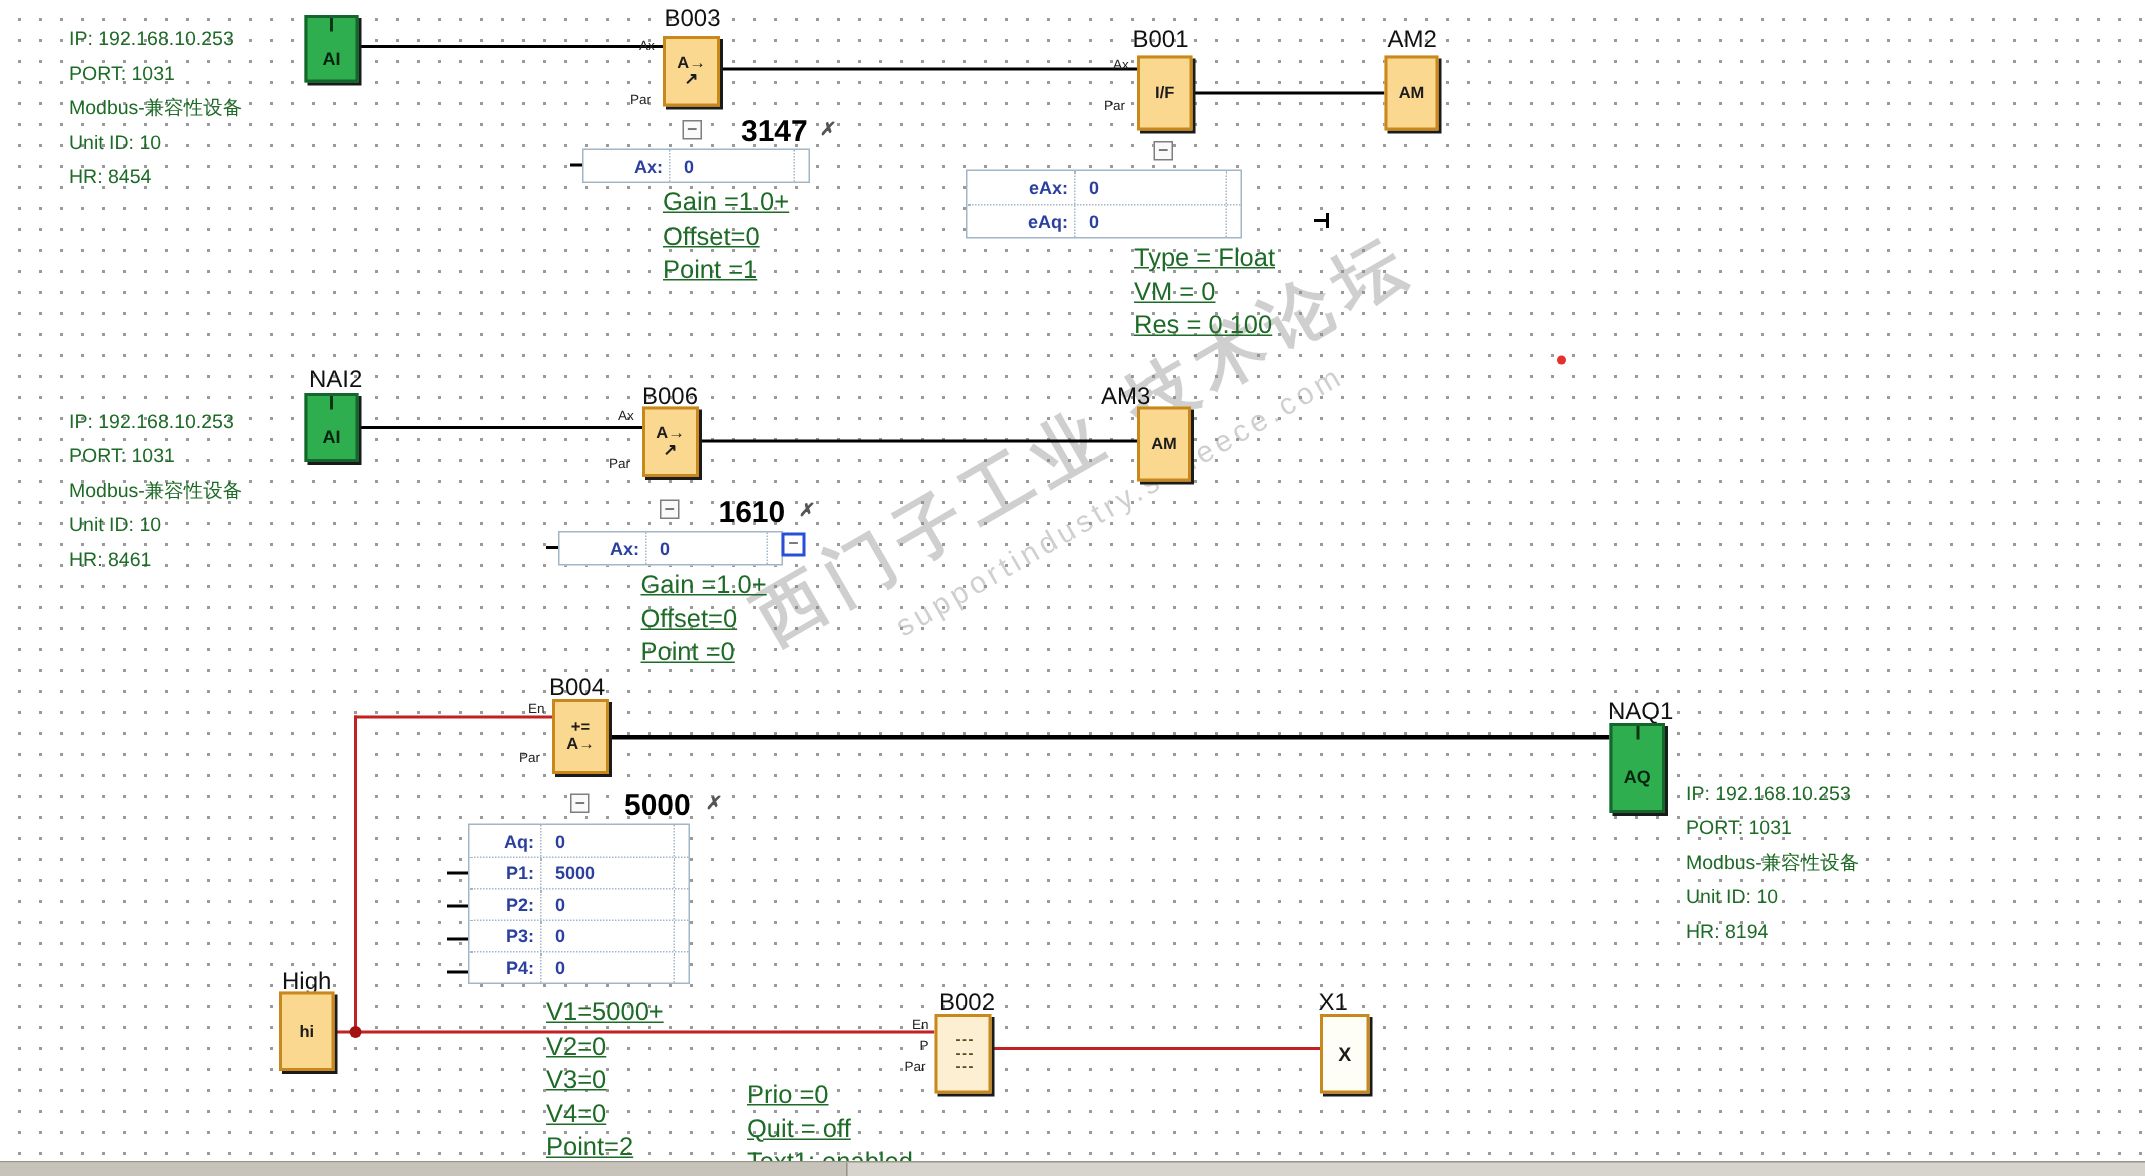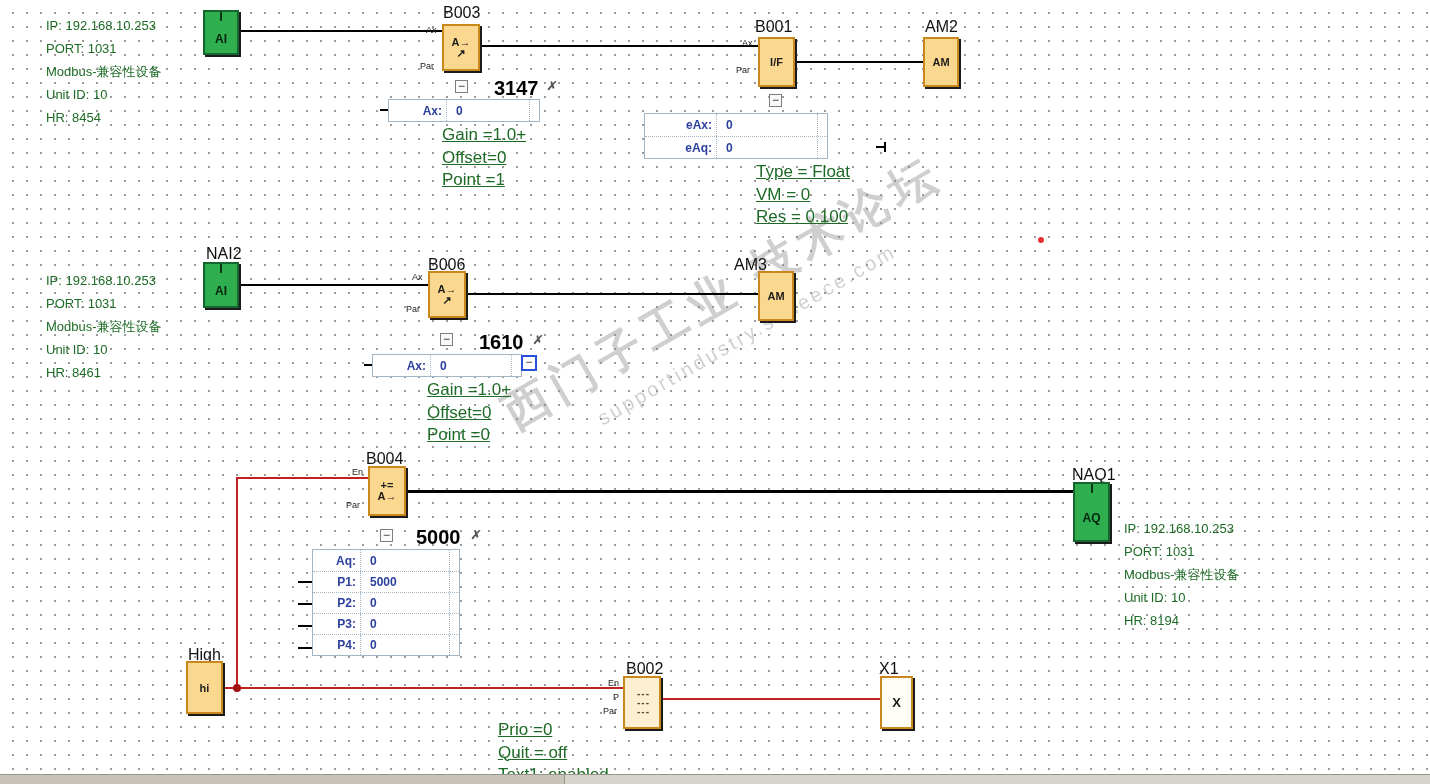--- a/index.html
+++ b/index.html
@@ -265,20 +265,27 @@
       <div class="plabel" style="width:48px">P3:</div>
       <div class="pvalue">0</div>
       <div class="pend"></div>
     </div>
     <div class="prow">
       <div class="plabel" style="width:48px">P4:</div>
       <div class="pvalue">0</div>
       <div class="pend"></div>
     </div>
   </div>
+  <div class="notes" style="left:364px;top:664px">
+    <div>V1=5000+</div>
+    <div>V2=0</div>
+    <div>V3=0</div>
+    <div>V4=0</div>
+    <div>Point=2</div>
+  </div>
 
   <div class="block-label" style="left:188px;top:646px">High</div>
   <div class="block orange" style="left:186px;top:661px;width:37px;height:53px">
     <div>hi</div>
   </div>
 
   <div class="block-label" style="left:626px;top:660px">B002</div>
   <div class="pin-label" style="left:608px;top:678px">En</div>
   <div class="pin-label" style="left:613px;top:692px">P</div>
   <div class="pin-label" style="left:603px;top:706px">Par</div>

